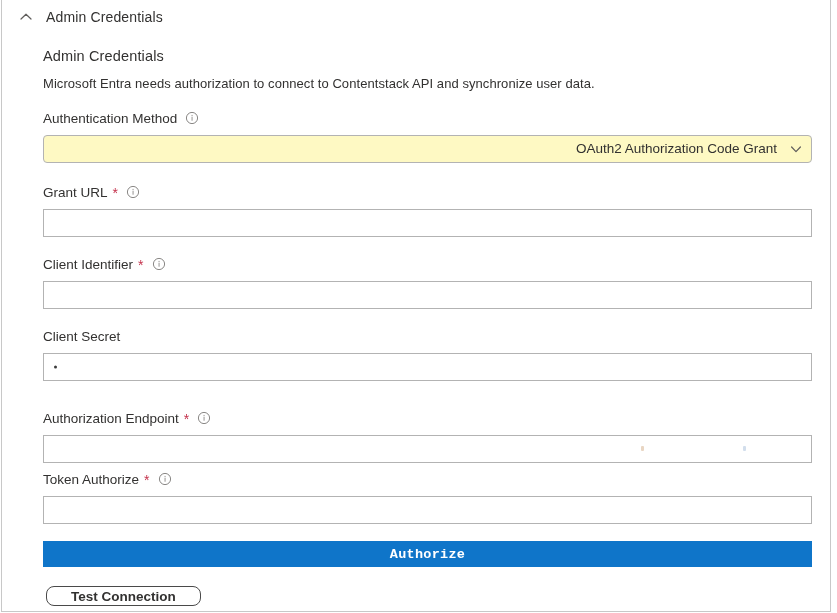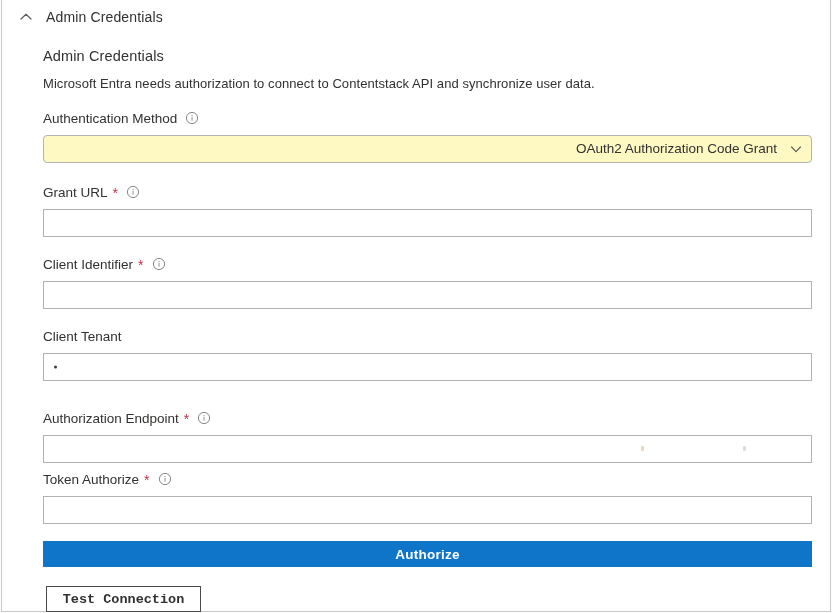--- a/index.html
+++ b/index.html
@@ -199,44 +199,44 @@
 
   
   .authorize-button {
     position: absolute;
     left: 41px;
     width: 769px;
     height: 26px;
     background: #0f75c9;
     color: #ffffff;
     border: none;
-    font-family: Liberation Sans, sans-serif;
+    font-family: Liberation Mono, monospace;
     font-size: 13.5px;
     font-weight: bold;
     letter-spacing: 0.02em;
     cursor: pointer;
     border-radius: 0;
     padding: 0;
     display: flex;
     align-items: center;
     justify-content: center;
   }
   .test-connection-button {
     position: absolute;
     left: 44px;
     width: 155px;
-    height: 26px;
+    height: 20px;
     background: #ffffff;
     border: 1px solid #4a4a4a;
     color: #323130;
-    font-family: Liberation Mono, monospace;
+    font-family: Liberation Sans, sans-serif;
     font-size: 13.5px;
     font-weight: bold;
     cursor: pointer;
-    border-radius: 0;
+    border-radius: 8px;
     padding: 0;
     display: flex;
     align-items: center;
     justify-content: center;
   }
 </style>
 </head>
 <body>
 
 <div id="screen">
@@ -303,21 +303,21 @@
               <rect x="6.6" y="5.7" width="0.9" height="4" fill="#8a8886"></rect>
               <rect x="6.6" y="3.9" width="0.9" height="1.1" fill="#8a8886"></rect>
             </svg>
           </span>
         </div>
         <input class="text-input" type="text" value="" style="">
       </div>
 
       <div class="field" style="top:294px;">
         <div class="field-label">
-          <span>Client Tenant</span>
+          <span>Client Secret</span>
           <span class="req-star"></span>
         </div>
         <div class="secret-input">
           <input class="text-input" type="text" style="">
           <span class="secret-dot"></span>
         </div>
       </div>
 
       <div class="field" style="top:376px;">
         <div class="field-label">

